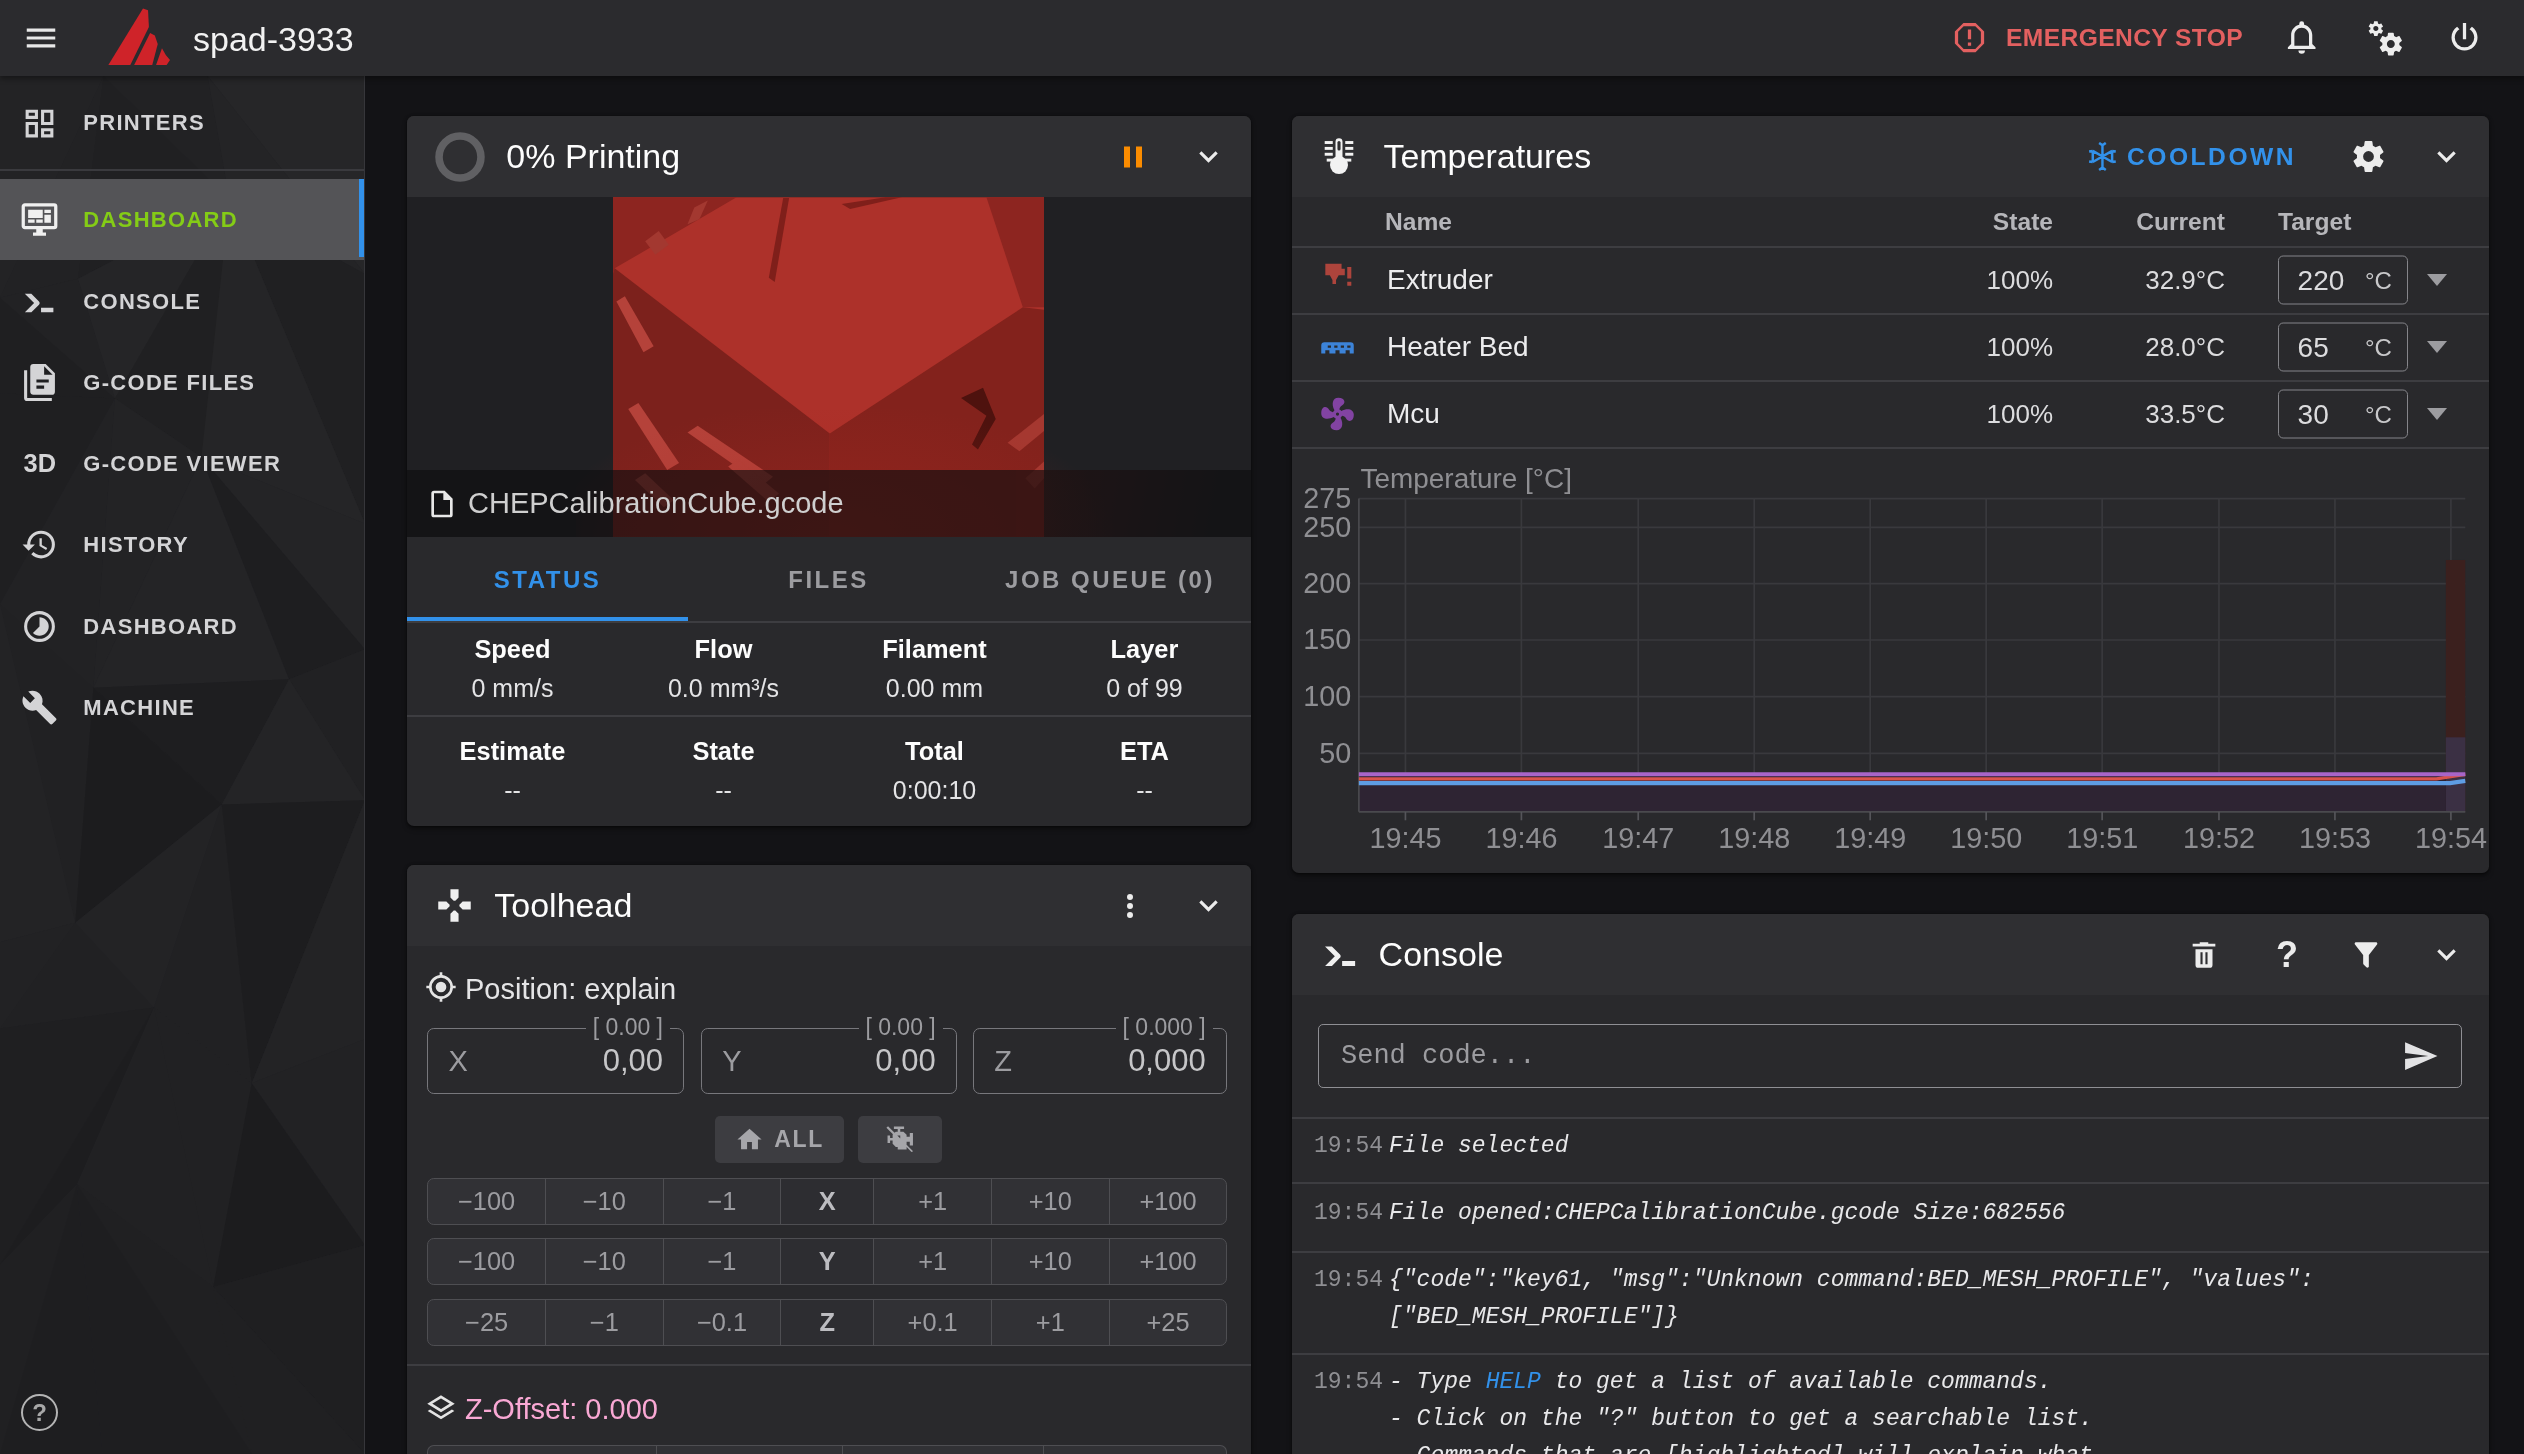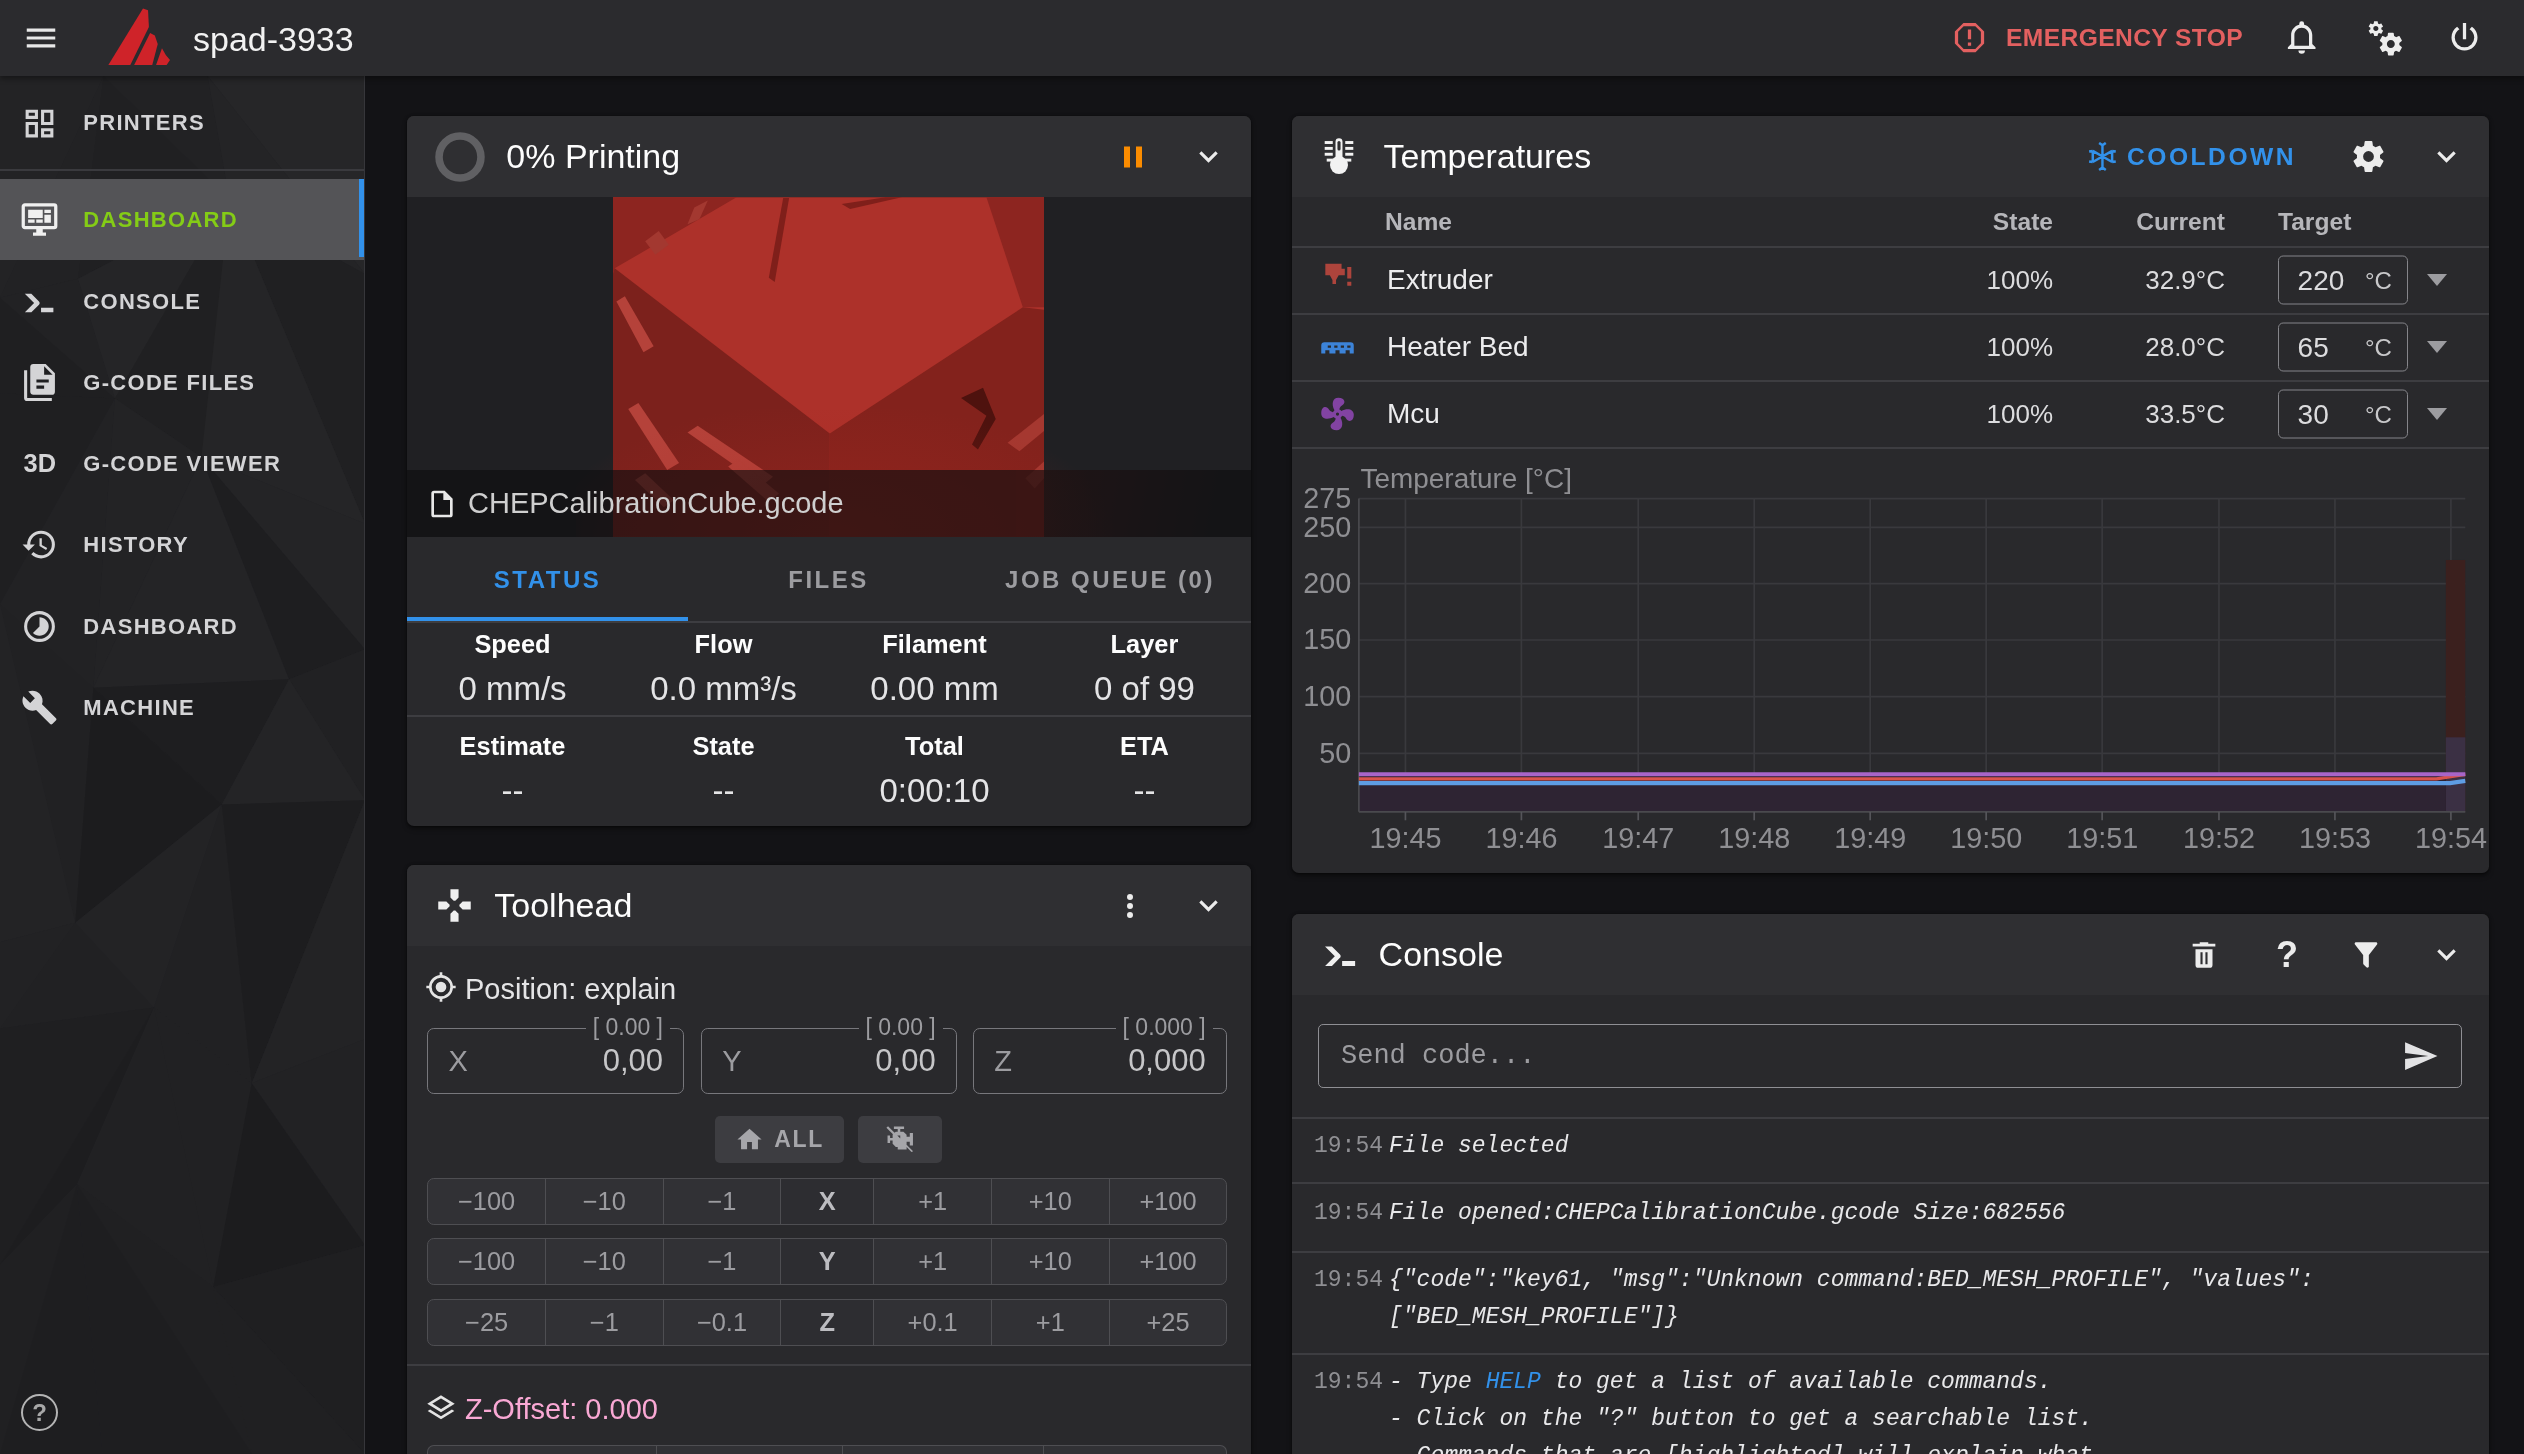--- a/index.html
+++ b/index.html
@@ -14,21 +14,21 @@
   .navitem .nicon { width:39px; height:39px; margin-left:20.3px; flex:none; display:flex; align-items:center; justify-content:center; }
   .navitem .nlabel { margin-left:24px; font-size:22px; font-weight:bold; letter-spacing:1.3px; }
   .card { position:absolute; background:#29292c; border-radius:6.8px; box-shadow:0 2.5px 5.1px rgba(0,0,0,0.35), 0 0.8px 2.5px rgba(0,0,0,0.45); }
   .chead { position:absolute; left:0; top:0; right:0; height:81px; background:#2f2f32; border-radius:6.8px 6.8px 0 0; display:flex; align-items:center; }
   .ctitle { font-size:34px; color:#fdfdfd; }
   svg { display:block; }
   .divider { position:absolute; left:0; right:0; height:1.7px; background:#3d3d41; }
   .mono { font-family:"Liberation Mono", monospace; }
   .statcell { position:absolute; top:0; width:211px; height:100%; display:flex; flex-direction:column; align-items:center; justify-content:center; }
   .statcell b { font-size:25.4px; color:#fdfdfd; margin-bottom:10.2px; }
-  .statcell span { font-size:33px; color:#e4e4e6; }
+  .statcell span { font-size:25px; color:#e4e4e6; }
   .jogrow { position:absolute; left:20.3px; width:800px; height:47px; border:1.7px solid #4e4e52; border-radius:6.8px; display:flex; background:#313135; }
   .jogrow > div { flex:1; display:flex; align-items:center; justify-content:center; font-size:25.4px; color:#9c9ca0; border-right:1.7px solid #4e4e52; }
   .jogrow > div:last-child { border-right:none; }
   .jogrow > div.axis { flex:0 0 93px; color:#bcbcc0; font-weight:bold; background:#2d2d31; }
   .posbox { position:absolute; height:66px; border:1.7px solid #77777c; border-radius:6.8px; }
   .posbox i { position:absolute; left:20.3px; top:50%; transform:translateY(-50%); font-style:normal; font-size:29px; color:#9c9ca0; }
   .posbox b { position:absolute; right:20.3px; top:50%; transform:translateY(-50%); font-weight:normal; font-size:31px; color:#c6c6c8; }
   .posbox em { position:absolute; right:13.5px; top:-15.2px; font-style:normal; font-size:23px; color:#9c9ca0; background:#29292c; padding:0 6.8px; }
   .trow { position:absolute; left:0; width:1197px; height:64px; }
   .trow .ticon { position:absolute; left:26px; top:50%; transform:translateY(-50%); }

